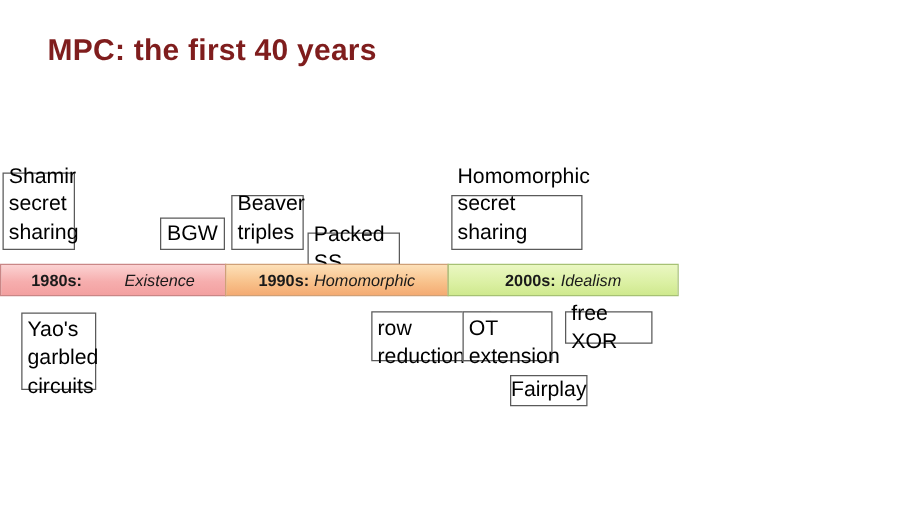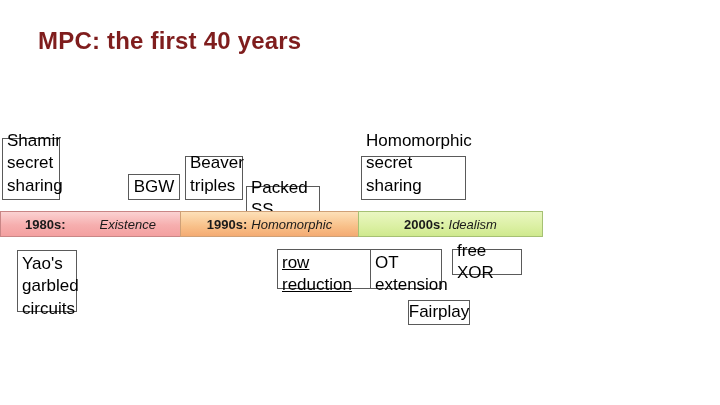--- a/index.html
+++ b/index.html
@@ -134,21 +134,21 @@
     </div>
   </div>
 
   <div class="node" style="left:17px; top:250px; width:60px; height:62px; justify-content:flex-start;">
     <span>Yao's
 garbled
 circuits</span>
   </div>
 
 
-  <div class="node" style="left:277px; top:249px; width:96px; height:40px; justify-content:flex-start;text-decoration:underline;">
+  <div class="node" style="left:297px; top:249px; width:96px; height:40px; justify-content:flex-start;">
     <span>row
 reduction</span>
   </div>
 
   <div class="node" style="left:370px; top:249px; width:72px; height:40px; justify-content:flex-start;">
     <span>OT
 extension</span>
   </div>
 
   <div class="node center-v" style="left:452px; top:249px; width:70px; height:26px; align-items:center;">

